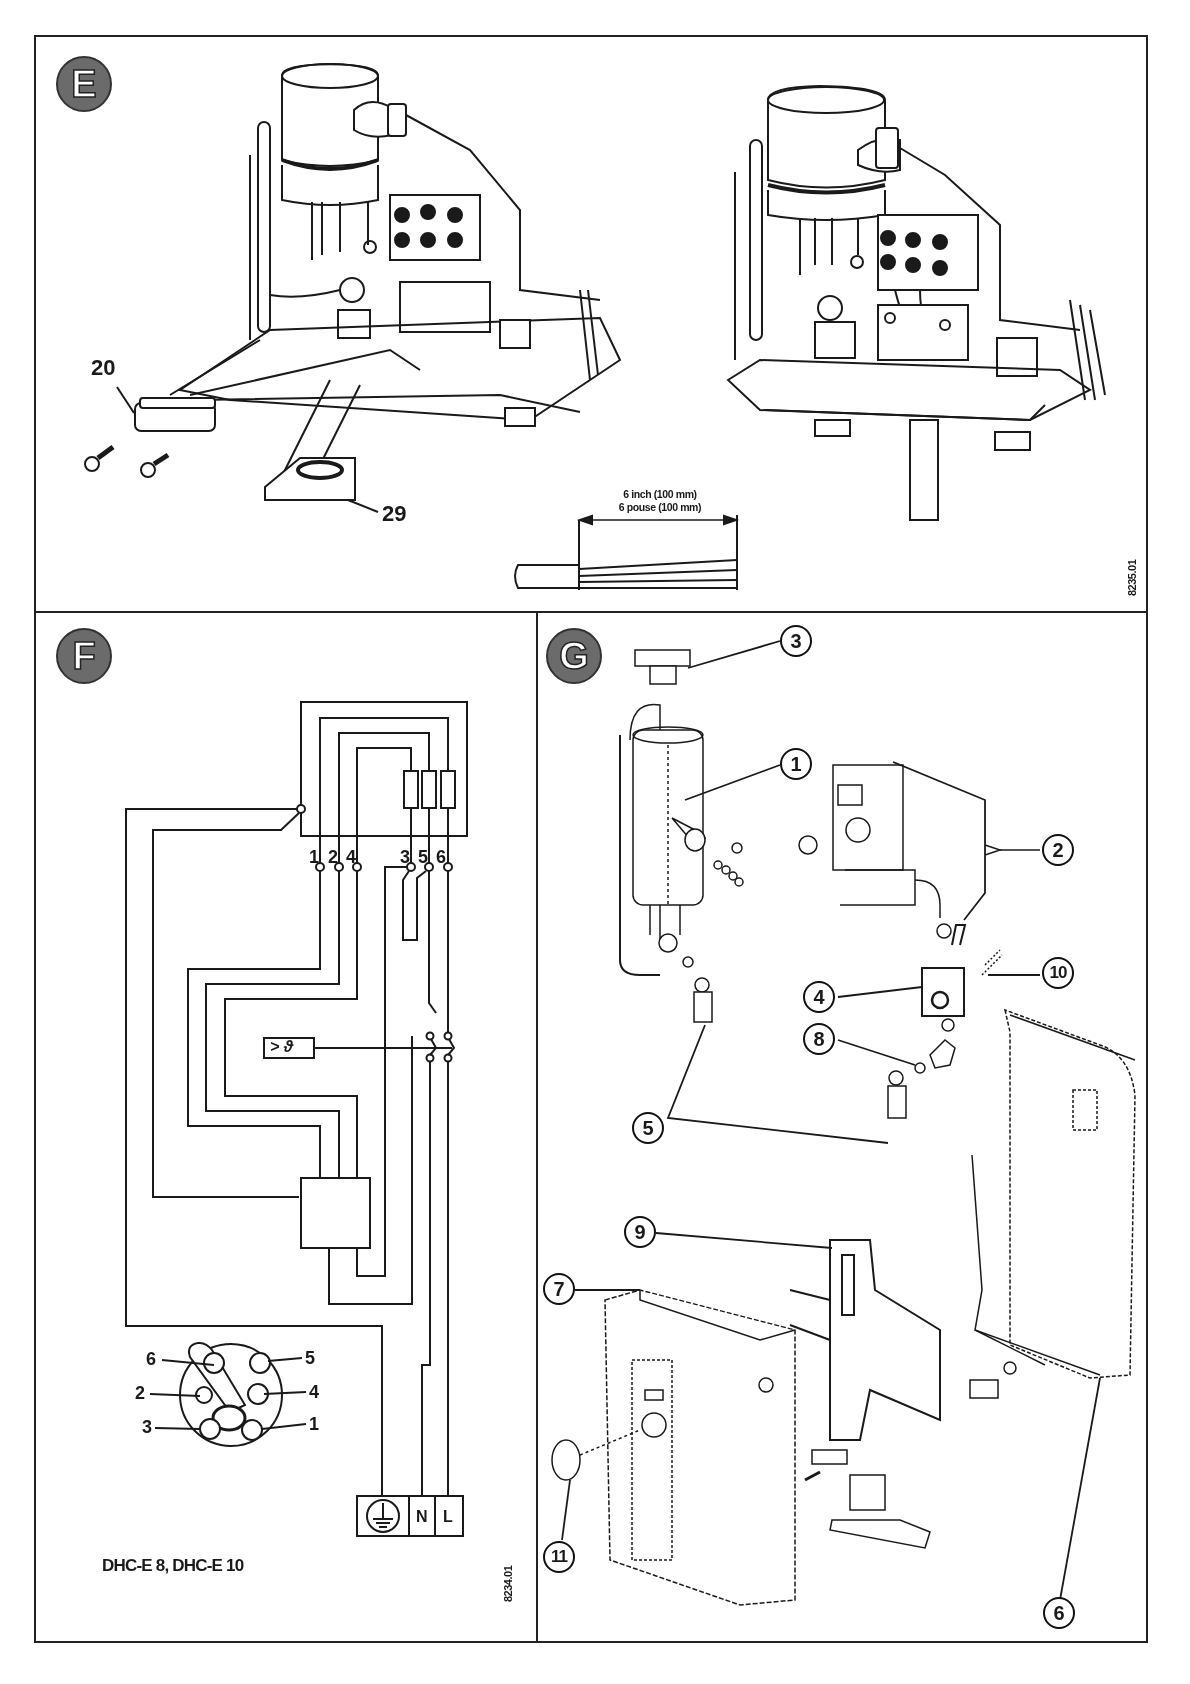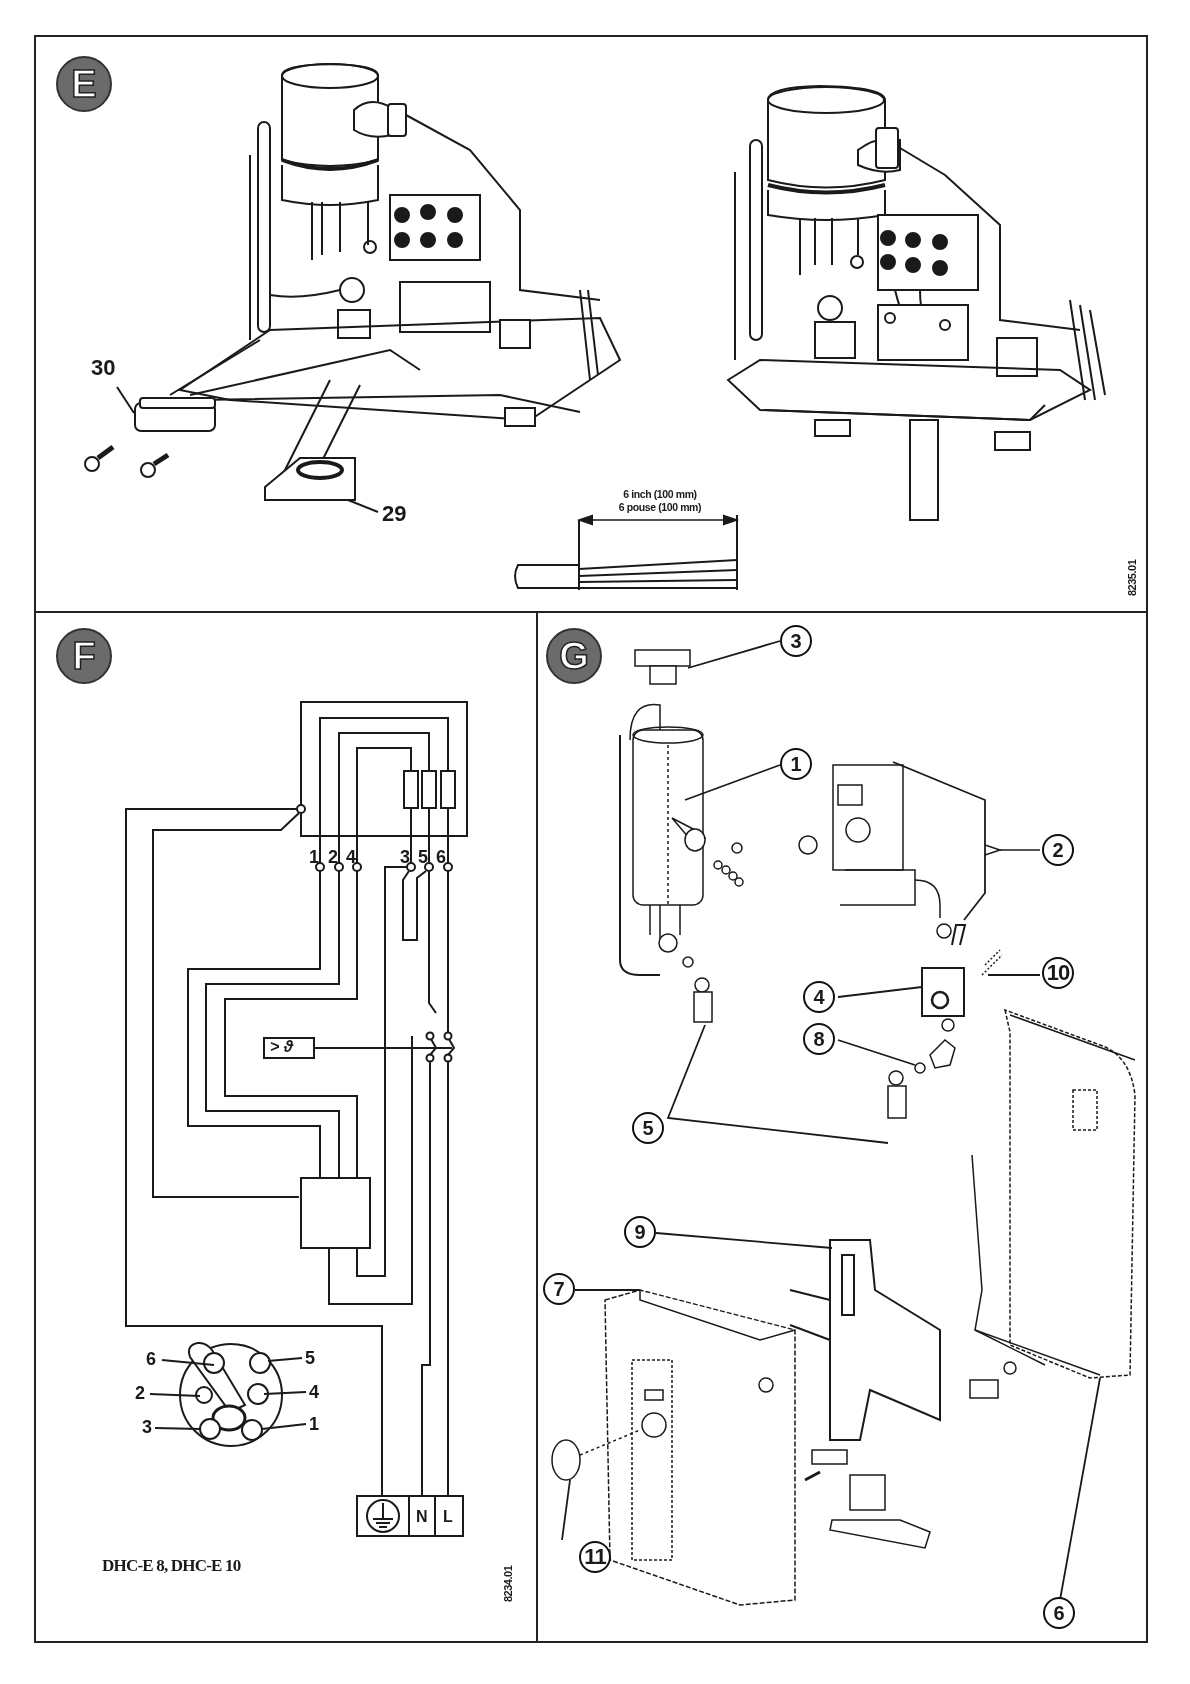--- a/index.html
+++ b/index.html
@@ -6,21 +6,21 @@
   body{width:1190px;height:1684px;position:relative;overflow:hidden;font-family:"Liberation Sans",sans-serif;color:#1a1a1a;}
   .frame{position:absolute;left:34px;top:35px;width:1114px;height:1608px;border:2px solid #222;box-sizing:border-box;}
   .hdiv{position:absolute;left:34px;top:611px;width:1114px;height:2px;background:#222;}
   .vdiv{position:absolute;left:536px;top:612px;width:2px;height:1031px;background:#222;}
   .panel{position:absolute;}
   .badge{position:absolute;width:56px;height:56px;border-radius:50%;background:#6b6b6b;border:2px solid #333;box-sizing:border-box;display:flex;align-items:center;justify-content:center;}
   .badge span{font-family:"Liberation Sans",sans-serif;font-weight:bold;font-size:38px;color:#fff;-webkit-text-stroke:1.5px #222;line-height:1;}
   svg{position:absolute;left:0;top:0;overflow:visible;}
   .lbl{position:absolute;font-weight:bold;font-size:22px;line-height:1;color:#1a1a1a;}
   .callout{position:absolute;width:32px;height:32px;border:2.5px solid #111;border-radius:50%;box-sizing:border-box;display:flex;align-items:center;justify-content:center;font-weight:bold;font-size:20px;background:#fff;}
-  .callout.wide{font-size:22px;letter-spacing:-1px;}
+  .callout.wide{font-size:17px;letter-spacing:-1px;}
   .code{position:absolute;font-weight:bold;font-size:11px;transform:rotate(-90deg);transform-origin:left top;white-space:nowrap;letter-spacing:-0.5px;}
   .dim{position:absolute;font-weight:bold;font-size:10.5px;text-align:center;line-height:13px;letter-spacing:-0.4px;}
   .caption{position:absolute;font-weight:bold;font-size:17px;letter-spacing:-0.8px;}
   .pin{position:absolute;font-weight:bold;font-size:18px;line-height:1;}
   .term{position:absolute;font-weight:bold;font-size:16px;}
   .thermo{position:absolute;font-weight:bold;font-size:16px;font-style:italic;}
 </style>
 </head>
 <body>
 
@@ -136,21 +136,21 @@
       <line x1="579" y1="520" x2="579" y2="590"></line>
       <line x1="737" y1="515" x2="737" y2="590"></line>
       <line x1="582" y1="520" x2="734" y2="520" stroke-width="1.5"></line>
       <polygon points="580,520 592,516 592,524" fill="#1a1a1a"></polygon>
       <polygon points="736,520 724,516 724,524" fill="#1a1a1a"></polygon>
       <path d="M518 565 L579 565 L579 588 L518 588 Q512 576 518 565 Z" fill="#fff"></path>
       <path d="M579 569 L737 560 M579 576 L737 570 M579 582 L737 580 M579 588 L737 588"></path>
     </g>
   </svg>
 
-  <div class="lbl" style="left:91px;top:357px;">30</div>
+  <div class="lbl" style="left:91px;top:357px;">20</div>
   <div class="lbl" style="left:382px;top:503px;">29</div>
   <div class="dim" style="left:580px;top:488px;width:160px;">
     <div>6 inch (100 mm)</div>
     <div>6 pouse (100 mm)</div>
   </div>
   <div class="code" style="left:1126px;top:596px;">8235.01</div>
 </div>
 
 <div class="panel" style="left:0;top:0;width:537px;height:1684px;">
   <div class="badge" style="left:56px;top:628px;">
@@ -248,21 +248,21 @@
   <div class="pin" style="left:146px;top:1350px;">6</div>
   <div class="pin" style="left:305px;top:1349px;">5</div>
   <div class="pin" style="left:135px;top:1384px;">2</div>
   <div class="pin" style="left:309px;top:1383px;">4</div>
   <div class="pin" style="left:142px;top:1418px;">3</div>
   <div class="pin" style="left:309px;top:1415px;">1</div>
 
   <div class="term" style="left:416px;top:1508px;">N</div>
   <div class="term" style="left:443px;top:1508px;">L</div>
 
-  <div class="caption" style="left:102px;top:1556px;font-family:Liberation Serif, serif;">DHC-E 8, DHC-E 10</div>
+  <div class="caption" style="left:102px;top:1556px;">DHC-E 8, DHC-E 10</div>
   <div class="code" style="left:502px;top:1602px;">8234.01</div>
 </div>
 
 <div class="panel" style="left:0;top:0;width:1190px;height:1684px;">
   <div class="badge" style="left:546px;top:628px;">
       <span>G</span>
     </div>
 
   <svg width="1190" height="1684" stroke="#1a1a1a" fill="none" stroke-width="1.5">
 
@@ -366,15 +366,15 @@
 
   <div class="callout" style="left:780px;top:625px;">3</div>
   <div class="callout" style="left:780px;top:748px;">1</div>
   <div class="callout" style="left:1042px;top:834px;">2</div>
   <div class="callout" style="left:803px;top:981px;">4</div>
   <div class="callout wide" style="left:1042px;top:957px;">10</div>
   <div class="callout" style="left:803px;top:1023px;">8</div>
   <div class="callout" style="left:632px;top:1112px;">5</div>
   <div class="callout" style="left:624px;top:1216px;">9</div>
   <div class="callout" style="left:543px;top:1273px;">7</div>
-  <div class="callout wide" style="left:543px;top:1541px;margin-left:36px;">11</div>
+  <div class="callout wide" style="left:543px;top:1541px;">11</div>
   <div class="callout" style="left:1043px;top:1597px;">6</div>
 </div>
 
 </body></html>

